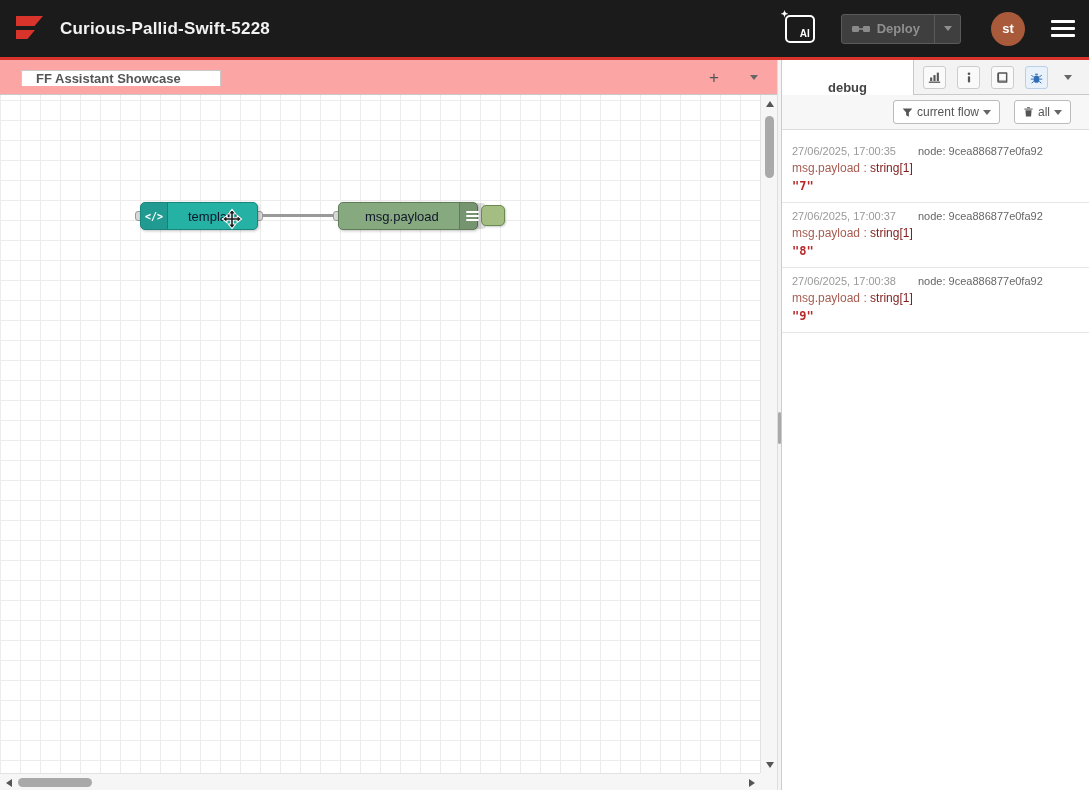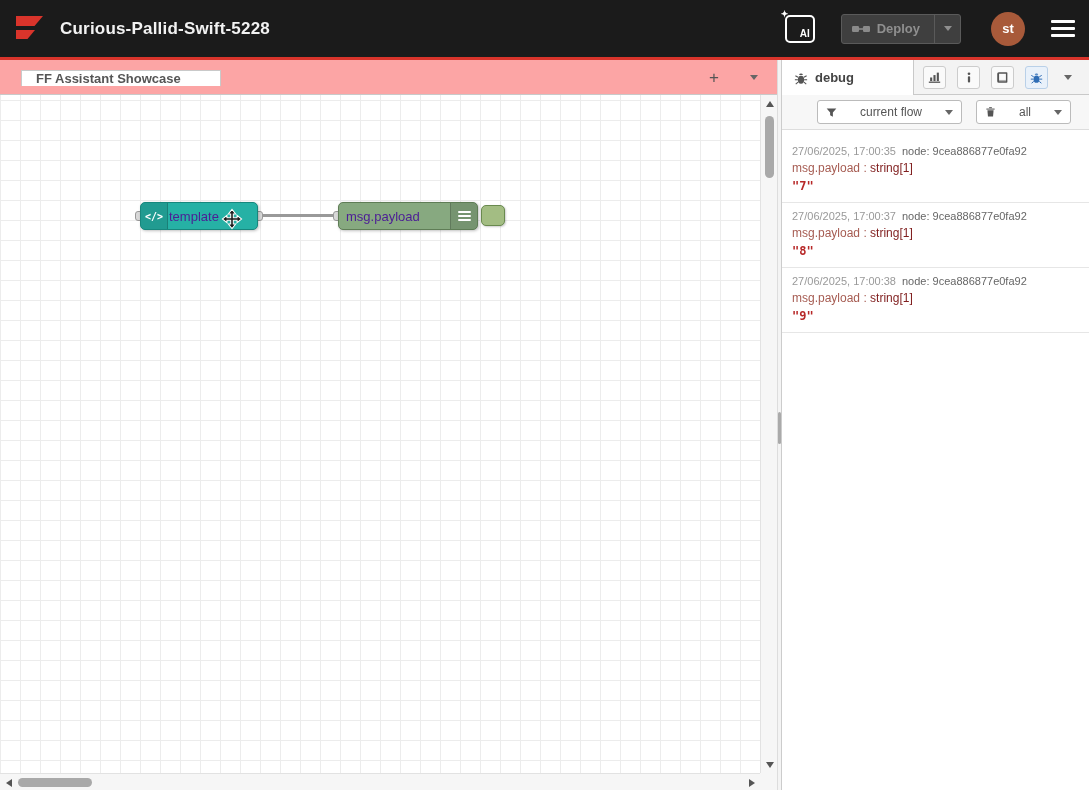--- a/index.html
+++ b/index.html
@@ -74,21 +74,21 @@
     box-shadow:1px 1px 3px rgba(0,0,0,.25); cursor:move;
   }
   .node-template { left:140px; top:107px; width:118px; background:#26b1a5; border:1px solid #17877d; }
   .node-debug { left:338px; top:107px; width:140px; background:#87a980; border:1px solid #5f7d56; }
   .icon-region {
     height:100%; width:27px; background:rgba(0,0,0,.12); display:flex; align-items:center; justify-content:center; flex:0 0 auto;
   }
   .icon-region.left { border-right:1px solid rgba(0,0,0,.18); border-radius:4px 0 0 4px; }
   .icon-region.right { border-left:1px solid rgba(0,0,0,.18); border-radius:0 4px 4px 0; margin-left:auto; }
   .code-glyph { color:#fff; font-family:"DejaVu Sans Mono", monospace; font-size:10px; font-weight:bold; }
-  .node-label { font-size:13px; color:#4c1d95; padding:0 1px; white-space:nowrap; }
+  .node-label { font-size:13px; color:#0f172a; padding:0 20px; white-space:nowrap; }
   .list-icon { display:flex; flex-direction:column; gap:2px; }
   .list-icon span { display:block; width:13px; height:2px; background:#fff; border-radius:1px; }
   .debug-toggle {
     position:absolute; left:481px; top:110px; width:24px; height:21px;
     background:#a3bd83; border:1px solid #6a8a4f; border-radius:5px; cursor:pointer;
     box-shadow:1px 1px 2px rgba(0,0,0,.2);
   }
   .move-cursor { position:absolute; left:221px; top:113px; pointer-events:none; }
 
   
@@ -107,45 +107,45 @@
   
   .divider { width:5px; background:#f4f4f4; border-left:1px solid #ddd; border-right:1px solid #ccc; position:relative; cursor:col-resize; }
   .divider-grip { position:absolute; top:352px; left:0; width:3px; height:32px; background:#aaa; border-radius:2px; }
 
   
   .sidebar { flex:1; display:flex; flex-direction:column; background:#fff; min-width:0; }
   .sidebar-tabs { height:35px; background:#f3f3f3; position:relative; display:flex; align-items:stretch; flex:0 0 auto; }
   .sidebar-tabs::after { content:""; position:absolute; left:0; right:0; bottom:0; height:1px; background:#c9c9c9; }
   .sidebar-tab-active {
     position:relative; z-index:1; width:132px; background:#fff; border-right:1px solid #c9c9c9;
-    display:flex; align-items:center; gap:7px; padding:0 12px; cursor:pointer;
+    display:flex; align-items:center; gap:20px; padding:0 12px; cursor:pointer;flex-direction:column;
   }
   .sidebar-tab-active span { font-size:13px; font-weight:bold; color:#444; }
   .sidebar-tools { margin-left:auto; display:flex; align-items:center; gap:11px; padding-right:12px; }
   .tool-btn {
     width:23px; height:23px; border:1px solid #ccc; border-radius:3px; background:#fafafa;
     display:flex; align-items:center; justify-content:center; color:#555; cursor:pointer;
   }
   .tool-btn.active { color:#2f6db5; background:#e9f1fa; border-color:#b9d0e8; }
 
   
   .filterbar {
     height:35px; background:#f7f7f7; border-bottom:1px solid #ddd;
     display:flex; align-items:center; justify-content:flex-end; gap:14px; padding:0 18px; flex:0 0 auto;
   }
   .filter-btn {
     height:24px; background:#fff; border:1px solid #bbb; border-radius:3px;
-    display:flex; align-items:center; gap:23px; padding:0 8px; font-size:12px; color:#555; cursor:pointer;
+    display:flex; align-items:center; gap:4px; padding:0 8px; font-size:12px; color:#555; cursor:pointer;
   }
   .filter-btn svg { flex:0 0 auto; }
 
   
   .messages { flex:1; overflow-y:auto; padding-top:8px; }
   .msg { padding:7px 10px 9px 10px; border-bottom:1px solid #e6e6e6; cursor:pointer; }
-  .msg-meta { font-size:11px; color:#999; display:flex; gap:6px; margin-bottom:4px; }
+  .msg-meta { font-size:11px; color:#999; display:flex; gap:22px; margin-bottom:4px; }
   .msg-node { color:#666; }
   .msg-path { font-size:12px; margin-bottom:4px; color:#a65c52; }
   .msg-path .prop { color:#a65c52; }
   .msg-type { color:#7f1d1d; }
   .msg-value { font-family:"DejaVu Sans Mono", monospace; font-size:12px; font-weight:bold; color:#b72828; }
 </style>
 </head>
 <body>
 
 <div class="app">

